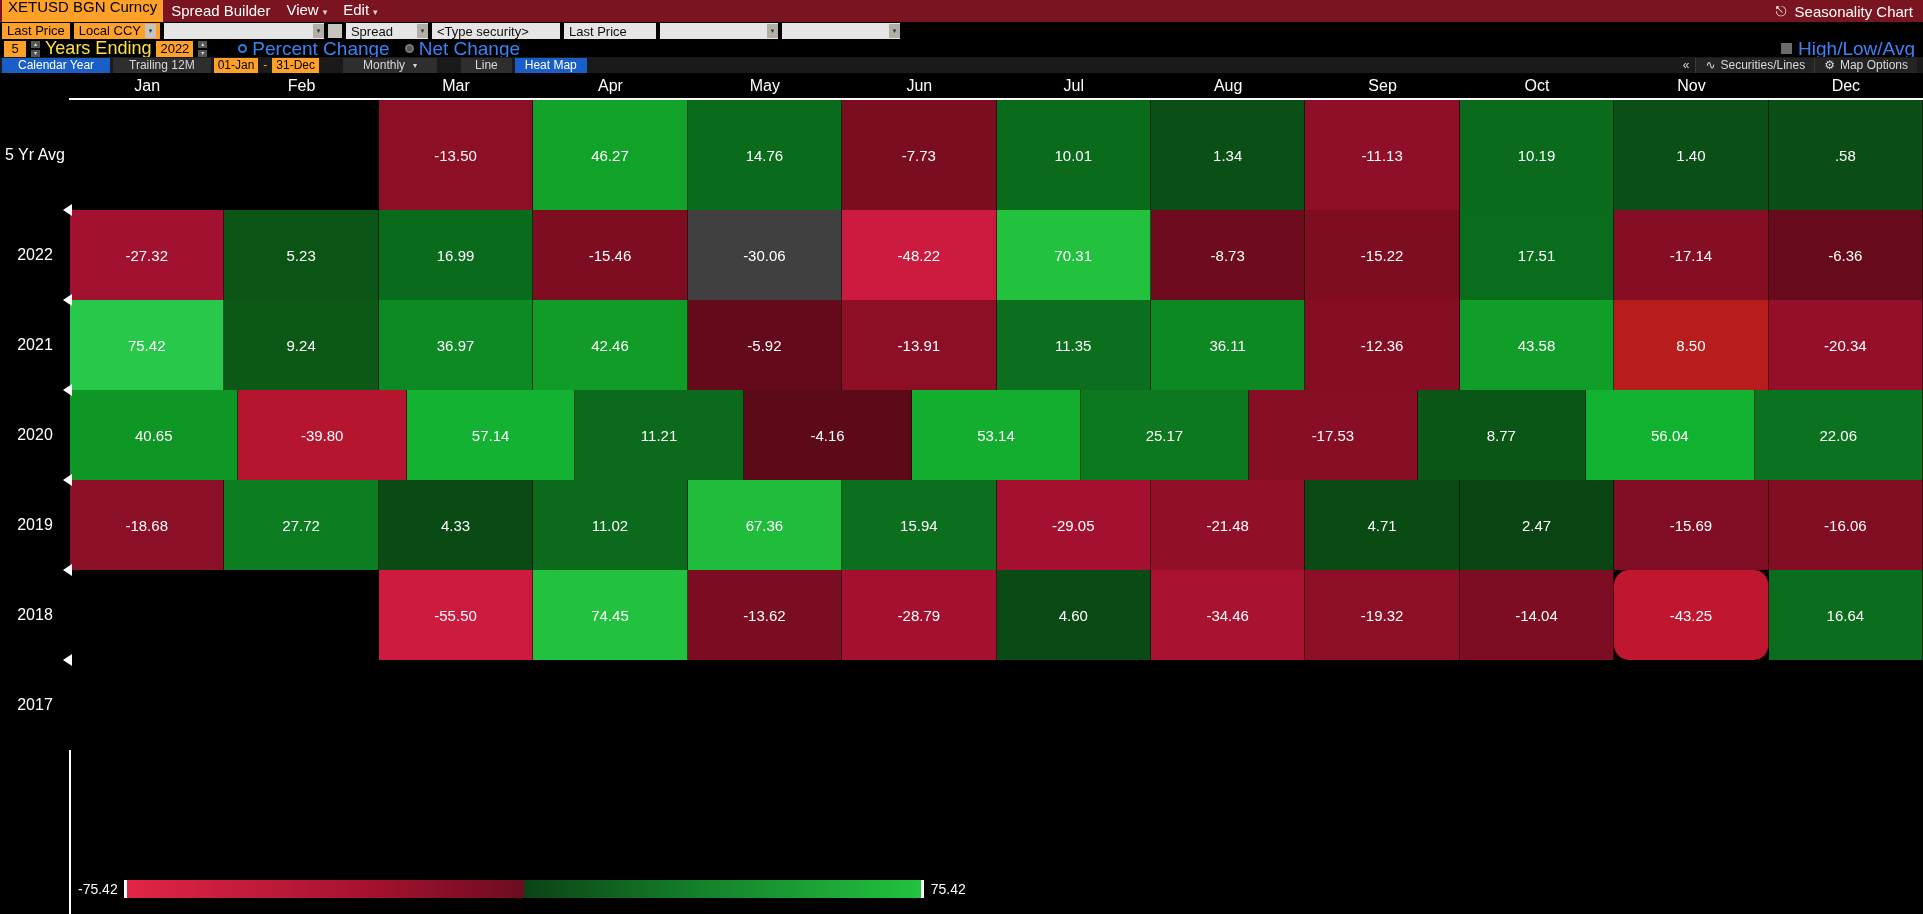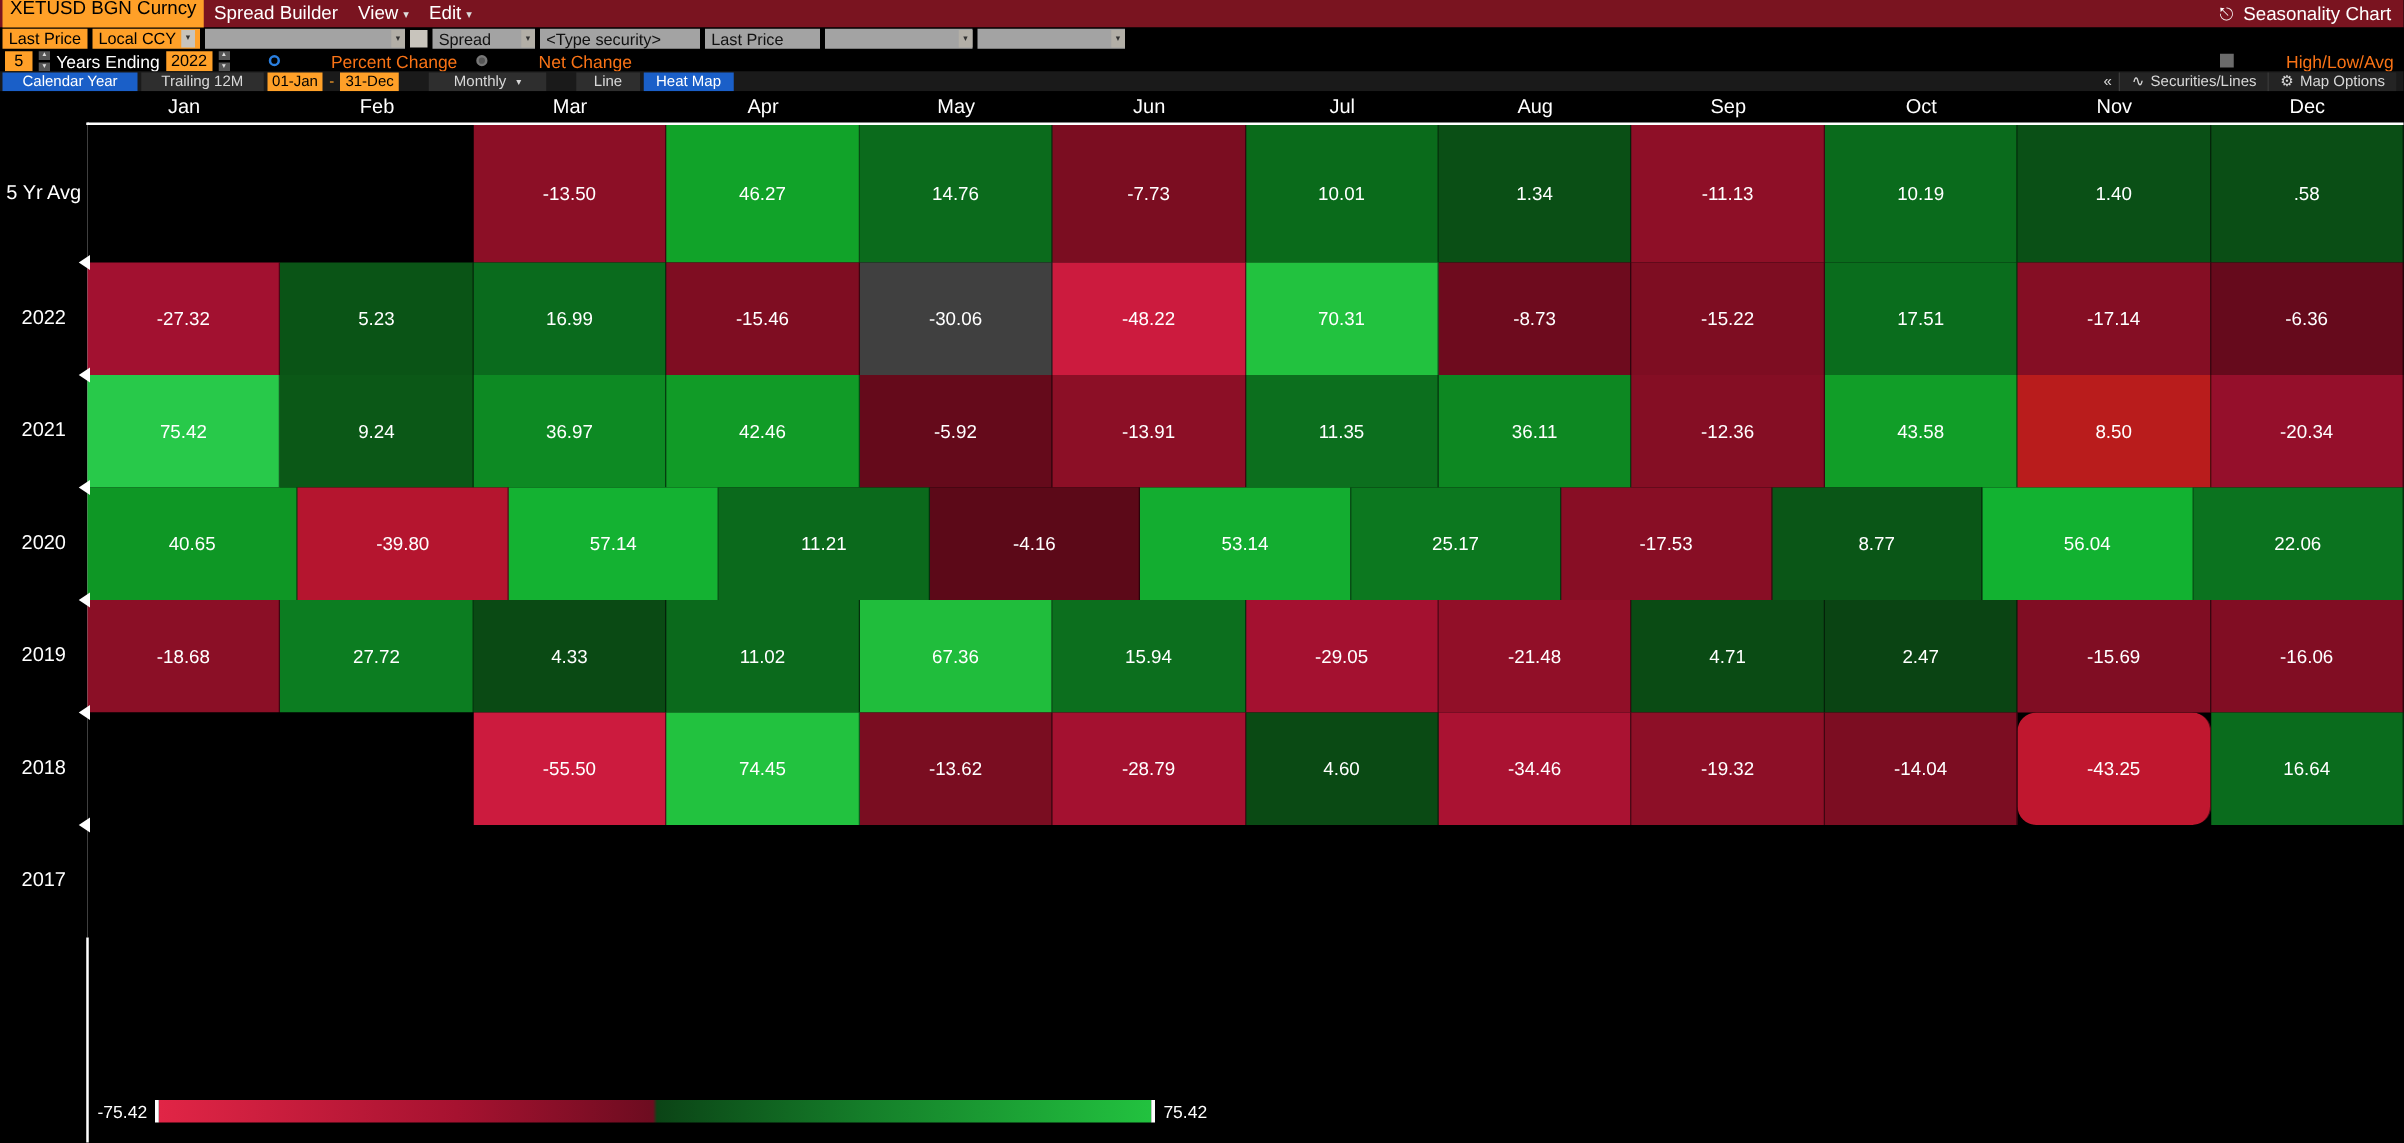--- a/index.html
+++ b/index.html
@@ -49,21 +49,21 @@
     background: #ffa028; color: #000; font-size: 13px; line-height: 16px;
     height: 16px; padding: 0 4px 0 5px; white-space: nowrap;
     display: flex; align-items: center; gap: 4px;
   }
   .dd-btn {
     width: 11px; height: 14px; background: #c8c4bc;
     display: inline-flex; align-items: center; justify-content: center;
     font-size: 7px; color: #333;
   }
   .gray-field {
-    background: #a3a3a3; height: 16px; display: flex; align-items: center;
+    background: #e5e5e5; height: 16px; display: flex; align-items: center;
     justify-content: space-between; padding: 0 0 0 5px;
     color: #111; font-size: 13px; white-space: nowrap;
   }
   .gray-field .dd-btn { background: #b3afa7; }
   .sq-btn { width: 14px; height: 14px; background: #c8c4bc; }
 
   
   .toolbar2 {
     position: absolute; top: 40px; left: 0; width: 1923px; height: 17px;
     background: #000; display: flex; align-items: center; gap: 5px;
@@ -74,28 +74,28 @@
     height: 16px; min-width: 22px; padding: 0 4px; text-align: center;
   }
   .spinner {
     display: inline-flex; flex-direction: column; width: 9px; height: 16px;
     justify-content: space-between;
   }
   .spinner i {
     display: block; width: 9px; height: 7px; background: #555;
     font-style: normal; font-size: 6px; color: #ddd; line-height: 7px; text-align: center;
   }
-  .tb2-lbl { color: #ffffff; font-size: 14px; white-space: nowrap; }
+  .tb2-lbl { color: #fde047; font-size: 18px; white-space: nowrap; }
   .radio-grp { display: flex; align-items: center; gap: 5px; margin-left: 26px; }
   .radio {
     width: 9px; height: 9px; border-radius: 50%;
     border: 2px solid #2a7fe0; background: #000;
   }
   .radio.off { border-color: #777; background: #555; border-width: 2px; }
-  .radio-lbl { color: #f97316; font-size: 14px; margin-left: 36px; }
+  .radio-lbl { color: #3b82f6; font-size: 19px; }
   .t2-right { margin-left: auto; display: flex; align-items: center; gap: 6px; padding-right: 8px; }
   .chk-sq { width: 11px; height: 11px; background: #6b6b6b; }
 
   
   .toolbar3 {
     position: absolute; top: 57px; left: 0; width: 1923px; height: 16px;
     background: #1a1a1a; display: flex; align-items: center; gap: 3px;
     padding-left: 2px;
   }
   .t3-btn {

